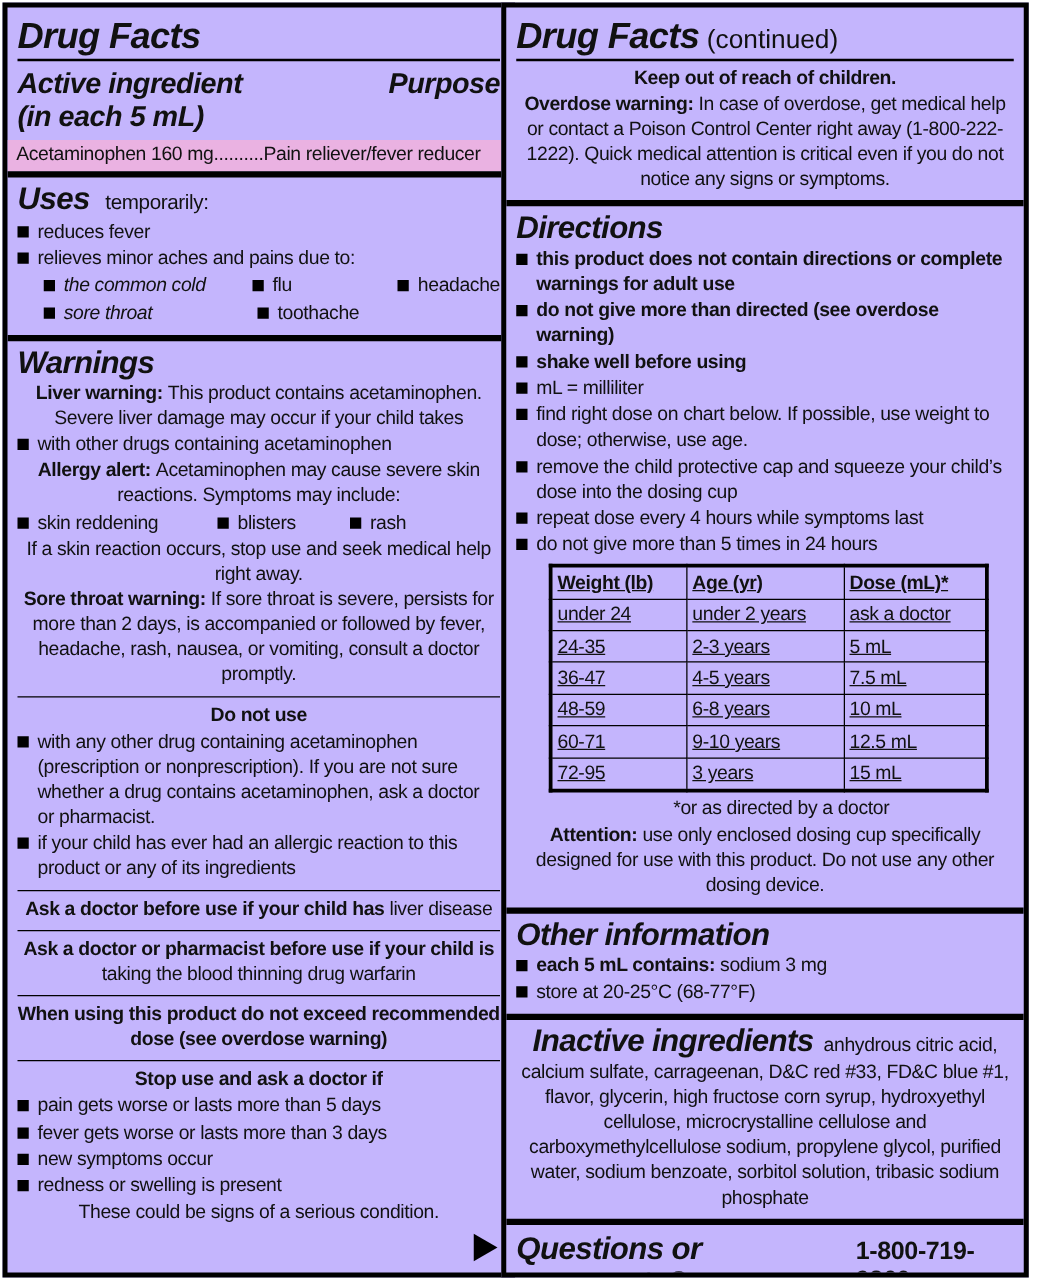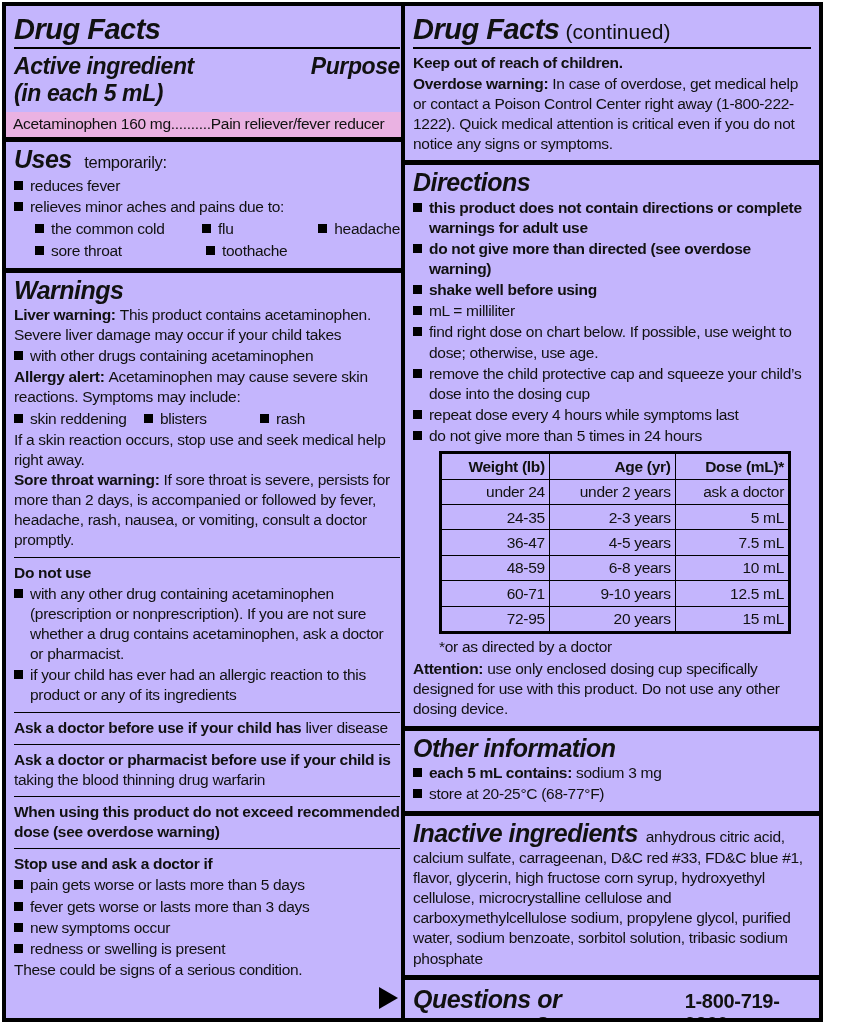--- a/index.html
+++ b/index.html
@@ -21,47 +21,47 @@
   .rule-sub  { border-top:1.5px solid #000; margin:6px 0 5px 0; }
 
   .df-title { font-style:italic; font-weight:700; font-size:29px; line-height:1.05; letter-spacing:-0.5px; padding-top:4px; }
   .df-cont  { font-style:normal; font-weight:400; font-size:21px; letter-spacing:0; margin-left:6px; }
 
   .h-sec { font-style:italic; font-weight:700; font-size:25px; line-height:1.1; letter-spacing:-0.5px; }
   .h-sec-inline { display:inline; margin-right:8px; }
   .h2 { font-style:italic; font-weight:700; font-size:23px; line-height:1.15; letter-spacing:-0.4px; }
 
   .body-txt, .b .bt { font-size:15.5px; line-height:1.3; letter-spacing:-0.3px; }
-  p { margin:0; }
+  p { margin:0;text-align:center; }
   .bold { font-weight:700; }
 
   .ai-head { display:flex; justify-content:space-between; align-items:flex-start; margin-top:4px; }
 
   .pink-row {
     background:#EAB2E2; padding:3px 6px 4px 7px;
     font-size:15.5px; letter-spacing:-0.3px; white-space:nowrap; overflow:hidden;
   }
 
   .b { display:flex; gap:7px; margin:1px 0; }
   .sq { flex:0 0 auto; width:9px; height:9px; background:#000; margin-top:5px; }
   .b .bt { display:block; }
 
   .brow { display:flex; margin-left:21px; }
   .brow .b { margin:1px 0; }
-  .w168 { width:171px; } .w96 { width:119px; } .w150 { width:130px; } .w110 { width:116px; }
+  .w168 { width:171px;font-style:italic; } .w96 { width:119px; } .w150 { width:160px; } .w110 { width:106px; }
 
   .uses-line { margin-bottom:2px; }
   .uses-line .after-head { font-size:16.5px; letter-spacing:-0.3px; }
 
   .dose-table {
     border-collapse:collapse; margin:5px 0 3px 26px; width:352px;
     font-size:15.5px; letter-spacing:-0.3px;
   }
   .dose-table th, .dose-table td {
-    border:1.5px solid #000; text-align:right; padding:2.5px 4px; line-height:1.25;
+    border:1.5px solid #000; text-align:left; padding:2.5px 4px; line-height:1.25;text-decoration:underline;
   }
   .dose-table { border:3px solid #000; }
   .dose-table th { font-weight:700; }
   .footnote { margin-left:26px; margin-top:2px; }
 
   .arrow-right {
     position:absolute; right:10px; bottom:9px; width:0; height:0;
     border-top:11px solid transparent; border-bottom:11px solid transparent;
     border-left:19px solid #000;
   }
@@ -301,21 +301,21 @@
           <td>6-8 years</td>
           <td>10 mL</td>
         </tr>
         <tr>
           <td>60-71</td>
           <td>9-10 years</td>
           <td>12.5 mL</td>
         </tr>
         <tr>
           <td>72-95</td>
-          <td>20 years</td>
+          <td>3 years</td>
           <td>15 mL</td>
         </tr>
       </tbody>
     </table>
 
     <p class="body-txt footnote">*or as directed by a doctor</p>
     <p class="body-txt mt2">
       <span class="bold">Attention: </span>
       <span>use only enclosed dosing cup specifically designed for use with this product. Do not use any other dosing device.</span>
     </p>

